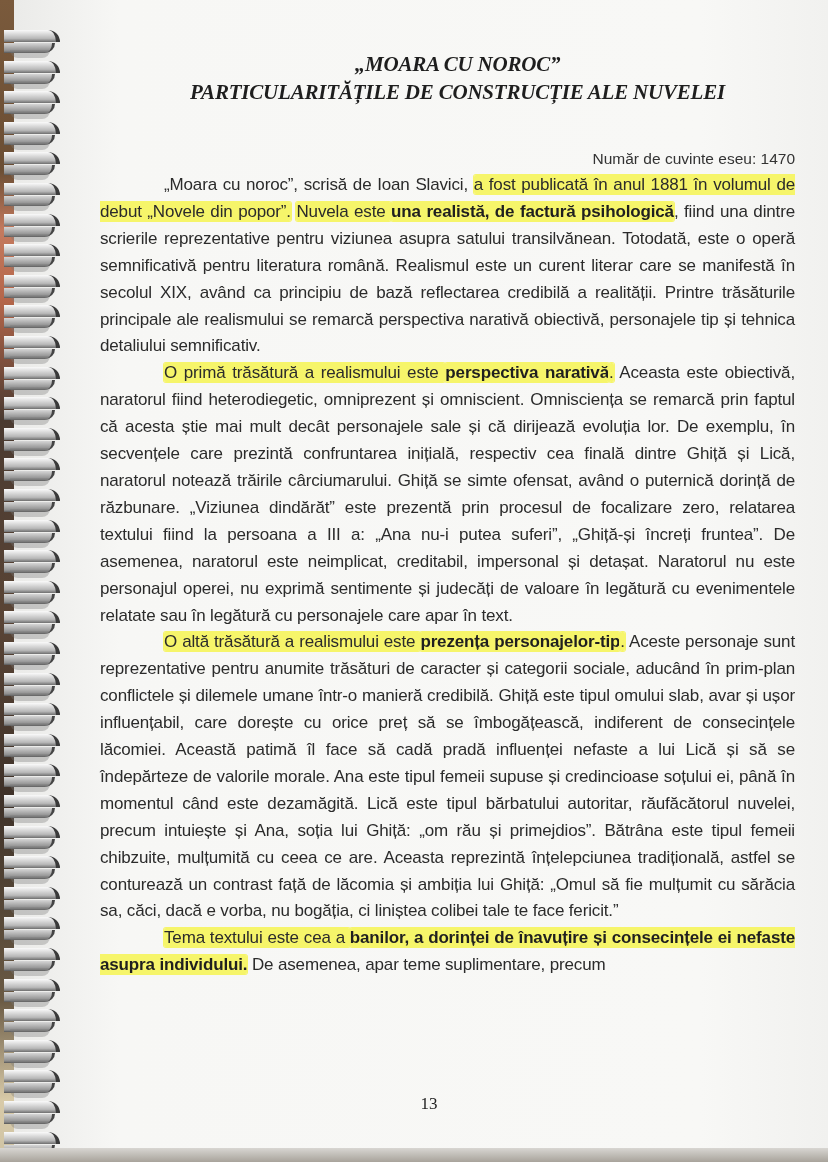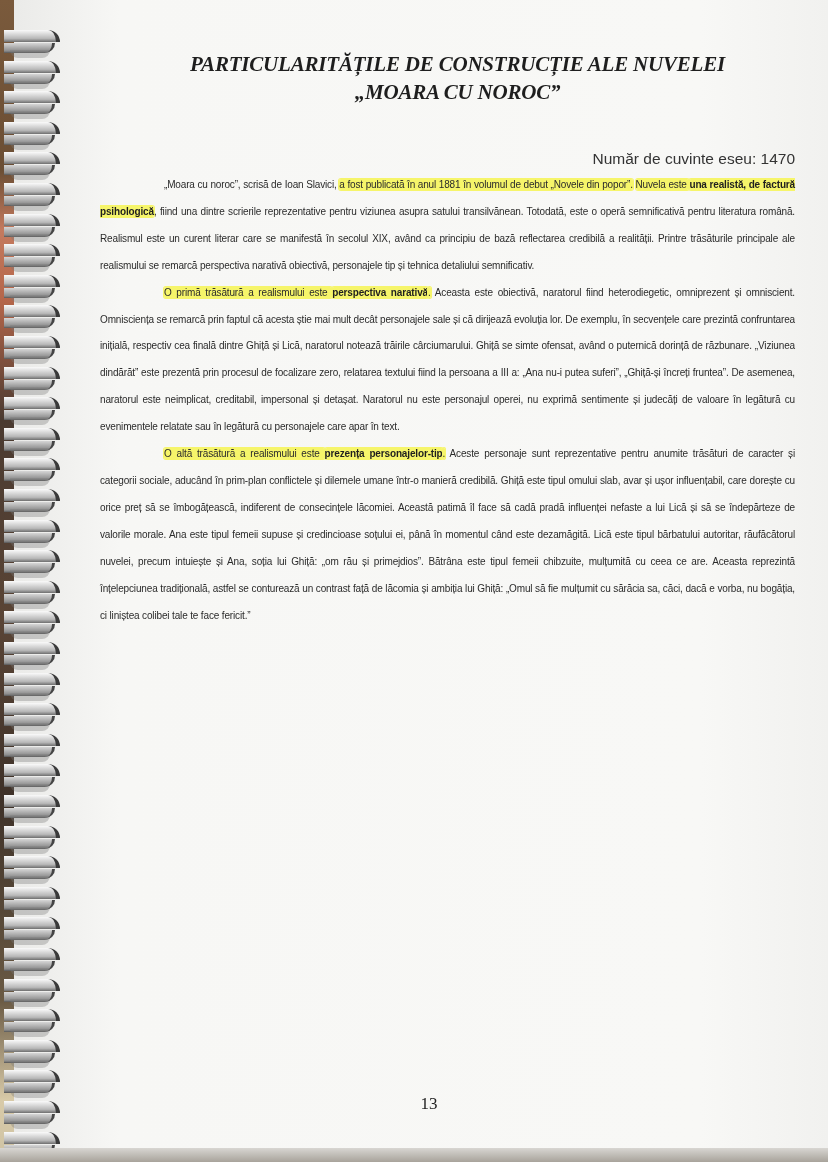--- a/index.html
+++ b/index.html
@@ -53,21 +53,21 @@
     font-family:"Liberation Serif", serif;
     font-size:21px; line-height:28px; color:#1e1e1e; letter-spacing:-0.2px;
     margin-left:20px;
   }
   .word-count {
     text-align:right; font-family:"Liberation Sans", sans-serif;
     font-size:15.5px; color:#333; margin-top:40px; line-height:26px;
   }
   .para {
     font-family:"Liberation Sans", sans-serif;
-    font-size:10px; line-height:26.9px; text-align:justify;
+    font-size:17px; line-height:26.9px; text-align:justify;
     color:#2b2b2b; margin:0;
     letter-spacing:-0.15px;
   }
   .para.indent { text-indent:64px; }
   .hl { background:#f6f56a; box-shadow:0 0 0 1px #f6f56a; border-radius:2px; }
   b { font-weight:bold; color:#1f1f1f; }
   .page-number {
     position:absolute; left:0; top:1094px; width:828px; text-align:center;
     font-family:"Liberation Serif", serif; font-size:17px; color:#222;
     padding-left:30px; box-sizing:border-box;
@@ -262,23 +262,24 @@
     <div class="coil" style="top: 1131.6px;">
       <div class="ring-top"></div>
       <div class="ring-bot"></div>
       <div class="shadow"></div>
     </div>
   </div>
 <div class="bottom-edge"></div>
 
 <div class="content">
   <div class="title">
+    <div>„MOARA CU NOROC”</div>
     <div>PARTICULARITĂȚILE DE CONSTRUCȚIE ALE NUVELEI</div>
-    <div>„MOARA CU NOROC”</div>
   </div>
   <div class="word-count">Număr de cuvinte eseu: 1470</div>
 
   <p class="para indent"><span>„Moara cu noroc”, scrisă de Ioan Slavici, </span><span class="hl">a fost publicată în anul 1881 în volumul de debut „Novele din popor”.</span><span> </span><span class="hl">Nuvela este </span><b class="hl">una realistă, de factură psihologică</b><span>, fiind una dintre scrierile reprezentative pentru viziunea asupra satului transilvănean. Totodată, este o operă semnificativă pentru literatura română. Realismul este un curent literar care se manifestă în secolul XIX, având ca principiu de bază reflectarea credibilă a realității. Printre trăsăturile principale ale realismului se remarcă perspectiva narativă obiectivă, personajele tip și tehnica detaliului semnificativ.</span></p>
   <p class="para indent"><span class="hl">O primă trăsătură a realismului este </span><b class="hl">perspectiva narativă</b><span class="hl">.</span><span> Aceasta este obiectivă, naratorul fiind heterodiegetic, omniprezent și omniscient. Omnisciența se remarcă prin faptul că acesta știe mai mult decât personajele sale și că dirijează evoluția lor. De exemplu, în secvențele care prezintă confruntarea inițială, respectiv cea finală dintre Ghiță și Lică, naratorul notează trăirile cârciumarului. Ghiță se simte ofensat, având o puternică dorință de răzbunare. „Viziunea dindărăt” este prezentă prin procesul de focalizare zero, relatarea textului fiind la persoana a III a: „Ana nu-i putea suferi”, „Ghiță-și încreți fruntea”. De asemenea, naratorul este neimplicat, creditabil, impersonal și detașat. Naratorul nu este personajul operei, nu exprimă sentimente și judecăți de valoare în legătură cu evenimentele relatate sau în legătură cu personajele care apar în text.</span></p>
   <p class="para indent"><span class="hl">O altă trăsătură a realismului este </span><b class="hl">prezența personajelor-tip</b><span class="hl">.</span><span> Aceste personaje sunt reprezentative pentru anumite trăsături de caracter și categorii sociale, aducând în prim-plan conflictele și dilemele umane într-o manieră credibilă. Ghiță este tipul omului slab, avar și ușor influențabil, care dorește cu orice preț să se îmbogățească, indiferent de consecințele lăcomiei. Această patimă îl face să cadă pradă influenței nefaste a lui Lică și să se îndepărteze de valorile morale. Ana este tipul femeii supuse și credincioase soțului ei, până în momentul când este dezamăgită. Lică este tipul bărbatului autoritar, răufăcătorul nuvelei, precum intuiește și Ana, soția lui Ghiță: „om rău și primejdios”. Bătrâna este tipul femeii chibzuite, mulțumită cu ceea ce are. Aceasta reprezintă înțelepciunea tradițională, astfel se conturează un contrast față de lăcomia și ambiția lui Ghiță: „Omul să fie mulțumit cu sărăcia sa, căci, dacă e vorba, nu bogăția, ci liniștea colibei tale te face fericit.”</span></p>
+  <p class="para indent"><span class="hl">Tema textului este cea a </span><b class="hl">banilor, a dorinței de înavuțire și consecințele ei nefaste asupra individului.</b><span> De asemenea, apar teme suplimentare, precum</span></p>
 </div>
 
 <div class="page-number">13</div>
 
 </body></html>

